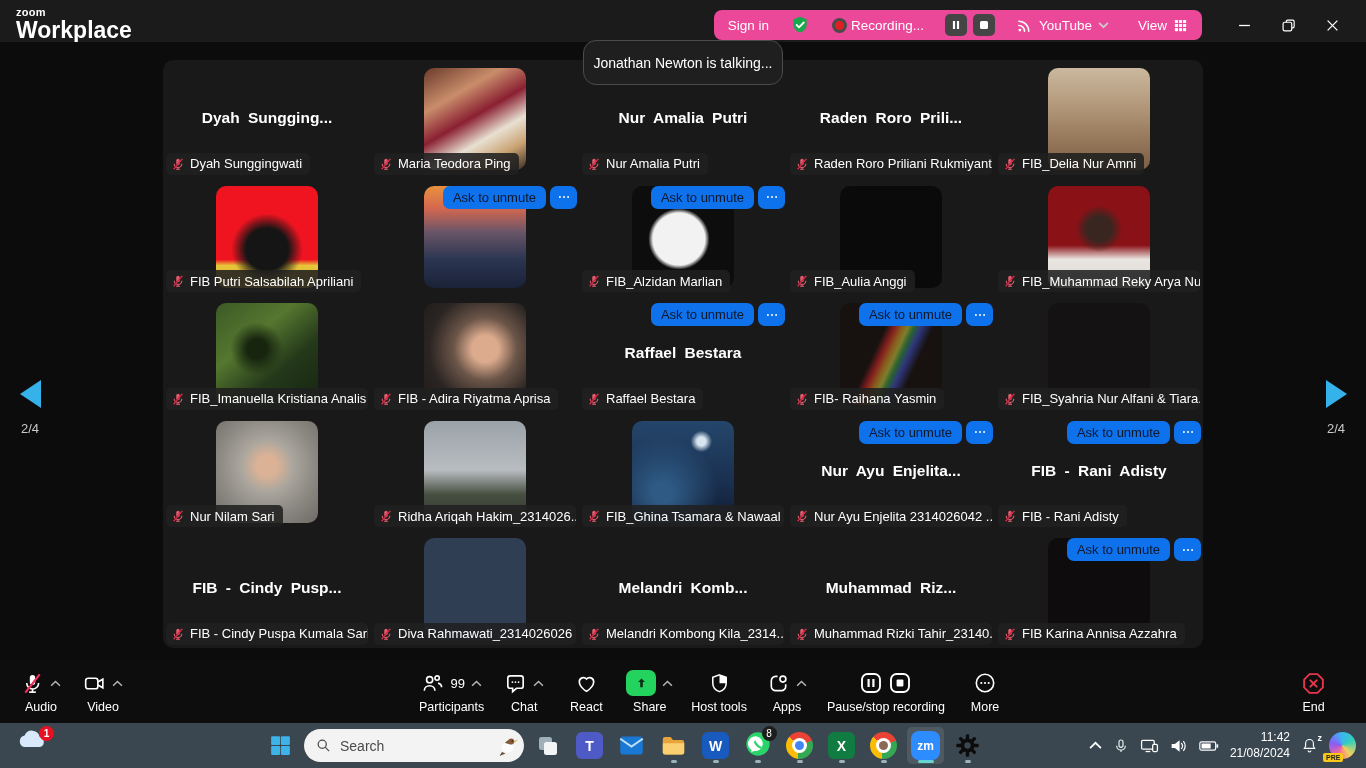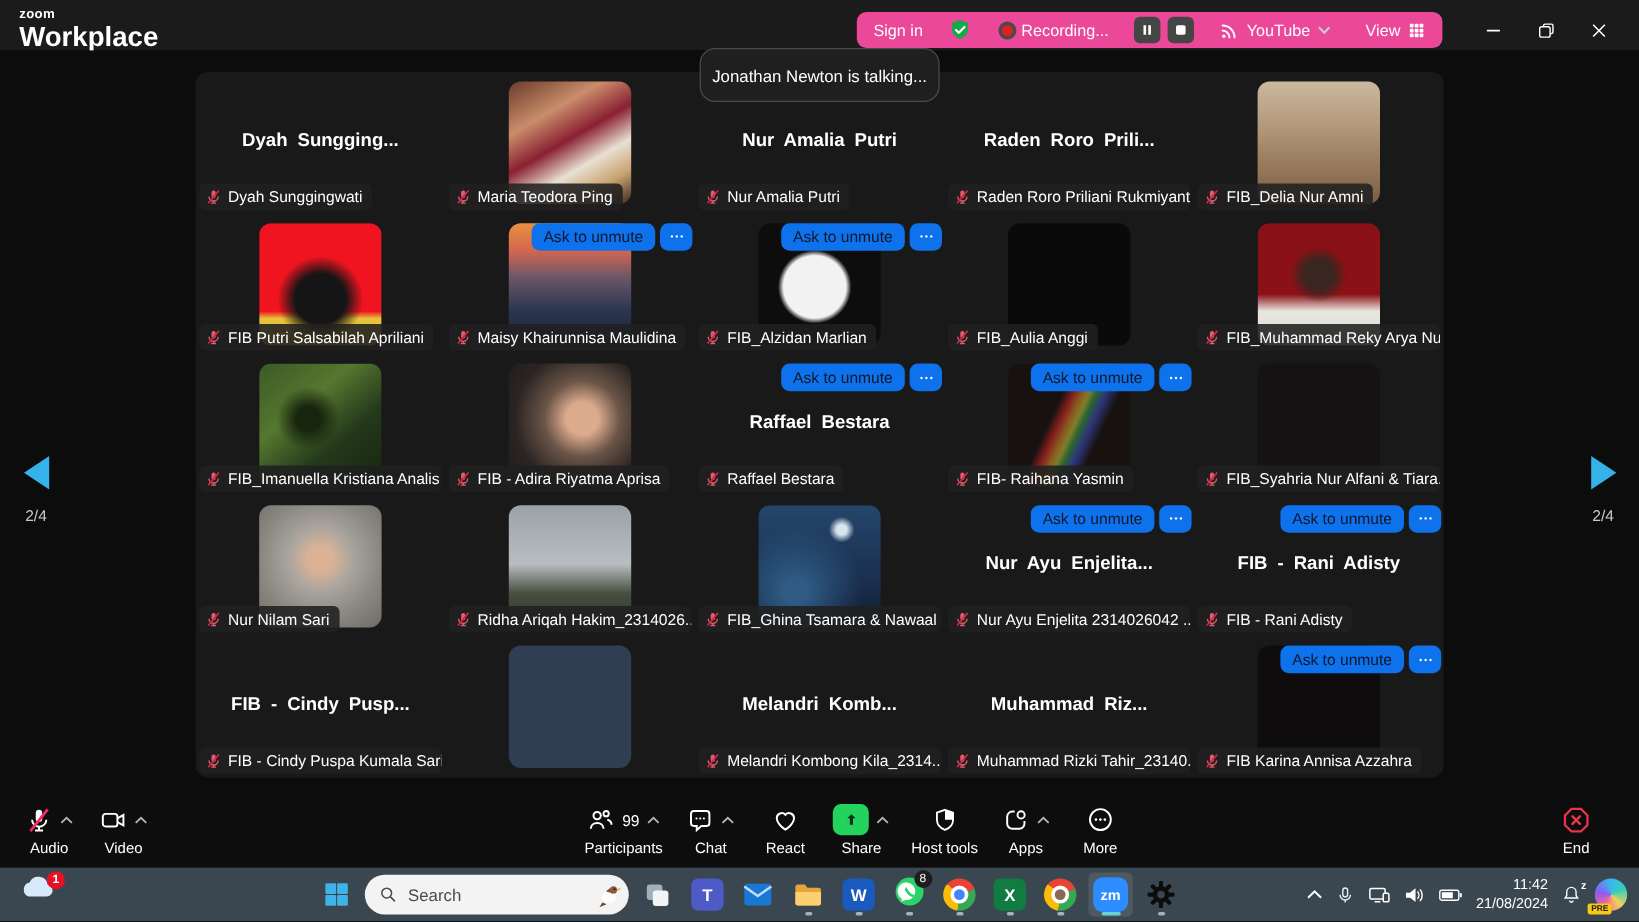--- a/index.html
+++ b/index.html
@@ -303,30 +303,20 @@
           <div class="ask-group">
             <button class="ask-btn">Ask to unmute</button>
             <button class="ask-more">
               <svg width="14" height="14" viewBox="0 0 24 24">
                 <circle cx="5" cy="12" r="1.7" fill="#fff"></circle>
                 <circle cx="12" cy="12" r="1.7" fill="#fff"></circle>
                 <circle cx="19" cy="12" r="1.7" fill="#fff"></circle>
               </svg>
             </button>
           </div>
-          <div class="nameplate">
-            <svg width="14" height="14" viewBox="0 0 24 24">
-              <rect x="9" y="3" width="6" height="11" rx="3" fill="#e05c6e"></rect>
-              <path d="M5.5 11.5a6.5 6.5 0 0 0 13 0" stroke="#e05c6e" stroke-width="2" fill="none"></path>
-              <line x1="12" y1="17.5" x2="12" y2="21" stroke="#e05c6e" stroke-width="2"></line>
-              <line x1="8.5" y1="21" x2="15.5" y2="21" stroke="#e05c6e" stroke-width="2"></line>
-              <line x1="4.5" y1="21" x2="19.5" y2="3" stroke="#d12843" stroke-width="2.4"></line>
-            </svg>
-            <span>Maisy Khairunnisa Maulidina</span>
-          </div>
         </div>
         <div class="tile">
           <div class="avatar av-alzidan"></div>
           <div class="ask-group">
             <button class="ask-btn">Ask to unmute</button>
             <button class="ask-more">
               <svg width="14" height="14" viewBox="0 0 24 24">
                 <circle cx="5" cy="12" r="1.7" fill="#fff"></circle>
                 <circle cx="12" cy="12" r="1.7" fill="#fff"></circle>
                 <circle cx="19" cy="12" r="1.7" fill="#fff"></circle>
@@ -548,20 +538,30 @@
               <path d="M5.5 11.5a6.5 6.5 0 0 0 13 0" stroke="#e05c6e" stroke-width="2" fill="none"></path>
               <line x1="12" y1="17.5" x2="12" y2="21" stroke="#e05c6e" stroke-width="2"></line>
               <line x1="8.5" y1="21" x2="15.5" y2="21" stroke="#e05c6e" stroke-width="2"></line>
               <line x1="4.5" y1="21" x2="19.5" y2="3" stroke="#d12843" stroke-width="2.4"></line>
             </svg>
             <span>FIB - Cindy Puspa Kumala Sari...</span>
           </div>
         </div>
         <div class="tile">
           <div class="avatar av-diva"></div>
+          <div class="nameplate">
+            <svg width="14" height="14" viewBox="0 0 24 24">
+              <rect x="9" y="3" width="6" height="11" rx="3" fill="#e05c6e"></rect>
+              <path d="M5.5 11.5a6.5 6.5 0 0 0 13 0" stroke="#e05c6e" stroke-width="2" fill="none"></path>
+              <line x1="12" y1="17.5" x2="12" y2="21" stroke="#e05c6e" stroke-width="2"></line>
+              <line x1="8.5" y1="21" x2="15.5" y2="21" stroke="#e05c6e" stroke-width="2"></line>
+              <line x1="4.5" y1="21" x2="19.5" y2="3" stroke="#d12843" stroke-width="2.4"></line>
+            </svg>
+            <span>Diva Rahmawati_2314026026</span>
+          </div>
         </div>
         <div class="tile">
           <div class="display-name">Melandri Komb...</div>
           <div class="nameplate">
             <svg width="14" height="14" viewBox="0 0 24 24">
               <rect x="9" y="3" width="6" height="11" rx="3" fill="#e05c6e"></rect>
               <path d="M5.5 11.5a6.5 6.5 0 0 0 13 0" stroke="#e05c6e" stroke-width="2" fill="none"></path>
               <line x1="12" y1="17.5" x2="12" y2="21" stroke="#e05c6e" stroke-width="2"></line>
               <line x1="8.5" y1="21" x2="15.5" y2="21" stroke="#e05c6e" stroke-width="2"></line>
               <line x1="4.5" y1="21" x2="19.5" y2="3" stroke="#d12843" stroke-width="2.4"></line>
@@ -715,20 +715,36 @@
               <circle cx="16.6" cy="7.4" r="3.1"></circle>
             </svg>
             <span><svg width="11" height="7" viewBox="0 0 10 6">
                 <path d="M1 5l4-3.8L9 5" stroke="#b5b5b5" stroke-width="1.4" fill="none"></path>
               </svg></span>
           </span>
           <span>Apps</span>
         </div>
         <div class="tb-item">
           <span class="icon-row">
+            <span class="recbtns">
+              <svg width="24" height="24" viewBox="0 0 24 24" fill="none" stroke="#fff" stroke-width="1.9">
+                <rect x="3" y="3" width="18" height="18" rx="5.5"></rect>
+                <line x1="9.6" y1="8" x2="9.6" y2="16" stroke-width="2.2"></line>
+                <line x1="14.4" y1="8" x2="14.4" y2="16" stroke-width="2.2"></line>
+              </svg>
+              <svg width="24" height="24" viewBox="0 0 24 24" fill="none" stroke="#fff" stroke-width="1.9">
+                <rect x="3" y="3" width="18" height="18" rx="5.5"></rect>
+                <rect x="8.6" y="8.6" width="6.8" height="6.8" rx="1" fill="#fff" stroke="none"></rect>
+              </svg>
+            </span>
+          </span>
+          <span>Pause/stop recording</span>
+        </div>
+        <div class="tb-item">
+          <span class="icon-row">
             <svg width="24" height="24" viewBox="0 0 24 24" fill="none" stroke="#fff" stroke-width="1.6">
               <circle cx="12" cy="12" r="8.7"></circle>
               <circle cx="8.3" cy="12" r="1.1" fill="#fff" stroke="none"></circle>
               <circle cx="12" cy="12" r="1.1" fill="#fff" stroke="none"></circle>
               <circle cx="15.7" cy="12" r="1.1" fill="#fff" stroke="none"></circle>
             </svg>
           </span>
           <span>More</span>
         </div>
       </div>

